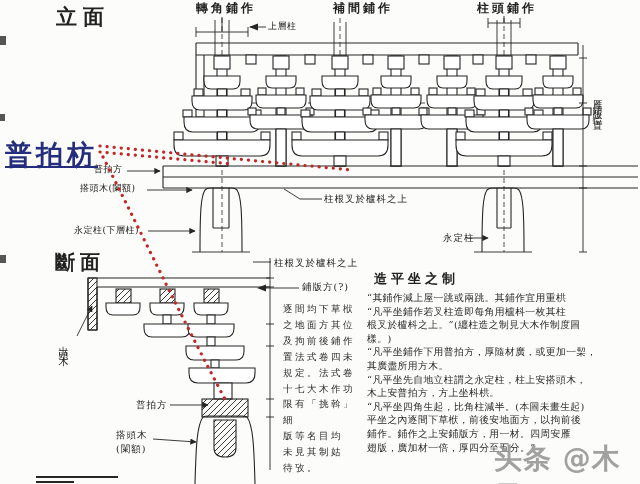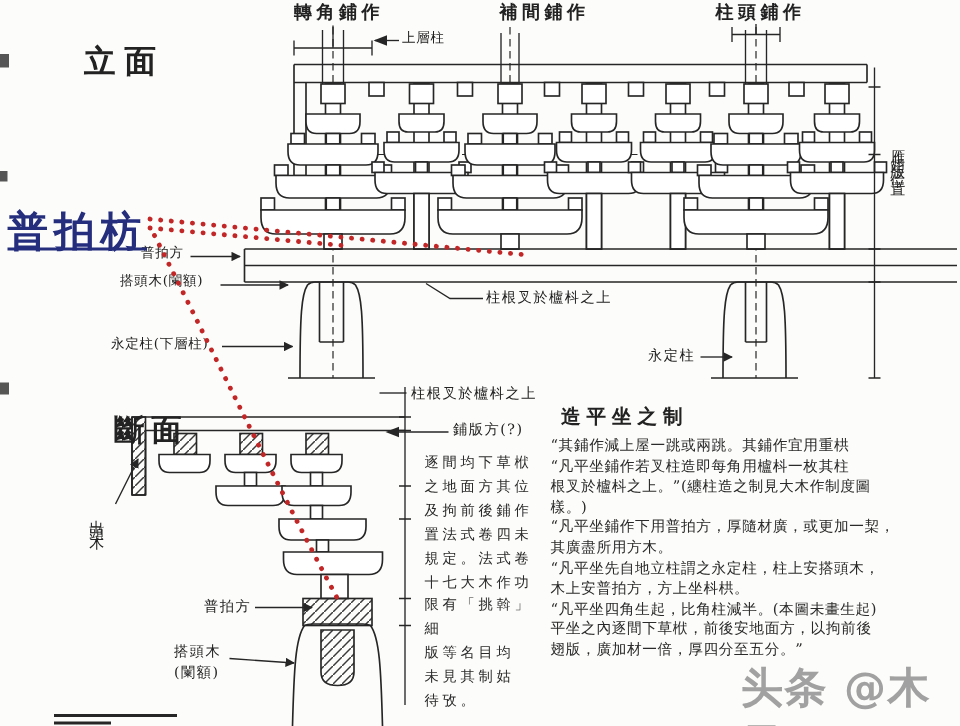--- a/index.html
+++ b/index.html
@@ -7,21 +7,21 @@
     position:relative;width:640px;height:484px;background:#fcfcfa;
     overflow:hidden;font-family:"DejaVu Serif","Liberation Serif",serif;
   }
   svg{position:absolute;left:0;top:0;}
   .base{z-index:1;}
   .overlay{z-index:5;pointer-events:none;}
   .lbl{
     position:absolute;z-index:3;color:#222;white-space:nowrap;
     font-family:"DejaVu Serif","Liberation Serif",serif;line-height:1;
   }
-  .t-big{font-size:21px;font-weight:bold;letter-spacing:6px;margin-top:24px;}
+  .t-big{font-size:21px;font-weight:bold;letter-spacing:6px;}
   .t-top{font-size:12px;font-weight:bold;letter-spacing:3px;}
   .t-sm{font-size:9.5px;letter-spacing:1px;}
   .t-xs{font-size:9px;letter-spacing:0.5px;}
   .vert{writing-mode:vertical-rl;text-orientation:upright;letter-spacing:5px;font-size:10px;}
   .red-big{font-size:27px;font-weight:bold;letter-spacing:4px;color:#252e7d;}
   .heading{font-size:13px;font-weight:bold;letter-spacing:4px;}
   .body-text{
     position:absolute;z-index:3;left:367px;top:291px;width:272px;
     font-size:9.8px;line-height:13.6px;letter-spacing:0.4px;color:#2a2a2a;
   }
@@ -200,33 +200,33 @@
 
   <svg class="overlay" width="640" height="484" viewBox="0 0 640 484">
     <g stroke="#c32626" stroke-width="3.2" fill="none" stroke-linecap="round" stroke-dasharray="0.1 7">
       <path d="M100,146 L352,170"></path>
       <path d="M100,152 L232,164"></path>
       <path d="M103,157 C145,240 180,315 226,401"></path>
     </g>
   </svg>
 
   <div class="lbl t-big" style="left:56px;top:6px;">立面</div>
-  <div class="lbl t-big" style="left:76px;top:252px;font-size:20px;letter-spacing:5px;">斷面</div>
+  <div class="lbl t-big" style="left:55px;top:252px;font-size:20px;letter-spacing:5px;">斷面</div>
 
   <div class="lbl t-top" style="left:196px;top:2px;text-align:center;">轉角鋪作</div>
   <div class="lbl t-top" style="left:333px;top:2px;">補間鋪作</div>
   <div class="lbl t-top" style="left:477px;top:2px;">柱頭鋪作</div>
 
   <div class="lbl t-xs" style="left:268px;top:22px;">上層柱</div>
   <div class="lbl vert" style="left:592px;top:92px;">雁翅版位置</div>
   <div class="lbl t-xs" style="left:94px;top:165px;">普拍方</div>
   <div class="lbl t-xs" style="left:80px;top:184px;">搭頭木(闌額)</div>
   <div class="lbl t-xs" style="left:74px;top:226px;">永定柱(下層柱)</div>
   <div class="lbl t-sm" style="left:324px;top:194px;">柱根叉於櫨枓之上</div>
-  <div class="lbl t-sm" style="left:432px;top:233px;">永定柱</div>
+  <div class="lbl t-sm" style="left:443px;top:233px;">永定柱</div>
 
   <div class="lbl red-big" style="left:5px;top:141px;text-decoration:underline;">普拍枋</div>
 
   <div class="lbl vert" style="left:58px;top:338px;">出頭木</div>
   <div class="lbl t-sm" style="left:274px;top:258px;">柱根叉於櫨枓之上</div>
   <div class="lbl t-sm" style="left:302px;top:282px;">鋪版方(?)</div>
   <div class="lbl t-sm" style="left:136px;top:400px;">普拍方</div>
   <div class="lbl t-sm" style="left:116px;top:430px;">搭頭木</div>
   <div class="lbl t-sm" style="left:116px;top:444px;">(闌額)</div>
 
@@ -248,18 +248,19 @@
     <div>“其鋪作減上屋一跳或兩跳。其鋪作宜用重栱</div>
     <div>“凡平坐鋪作若叉柱造即每角用櫨枓一枚其柱</div>
     <div>根叉於櫨枓之上。”(纏柱造之制見大木作制度圖</div>
     <div>樣。)</div>
     <div>“凡平坐鋪作下用普拍方，厚隨材廣，或更加一栔，</div>
     <div>其廣盡所用方木。</div>
     <div>“凡平坐先自地立柱謂之永定柱，柱上安搭頭木，</div>
     <div>木上安普拍方，方上坐枓栱。</div>
     <div>“凡平坐四角生起，比角柱減半。(本圖未畫生起)</div>
     <div>平坐之內逐間下草栿，前後安地面方，以拘前後</div>
+    <div>鋪作。鋪作之上安鋪版方，用一材。四周安雁</div>
     <div>翅版，廣加材一倍，厚四分至五分。”</div>
   </div>
 
   <div class="watermark">头条 @木界</div>
 
 </div>
 
 </body></html>

